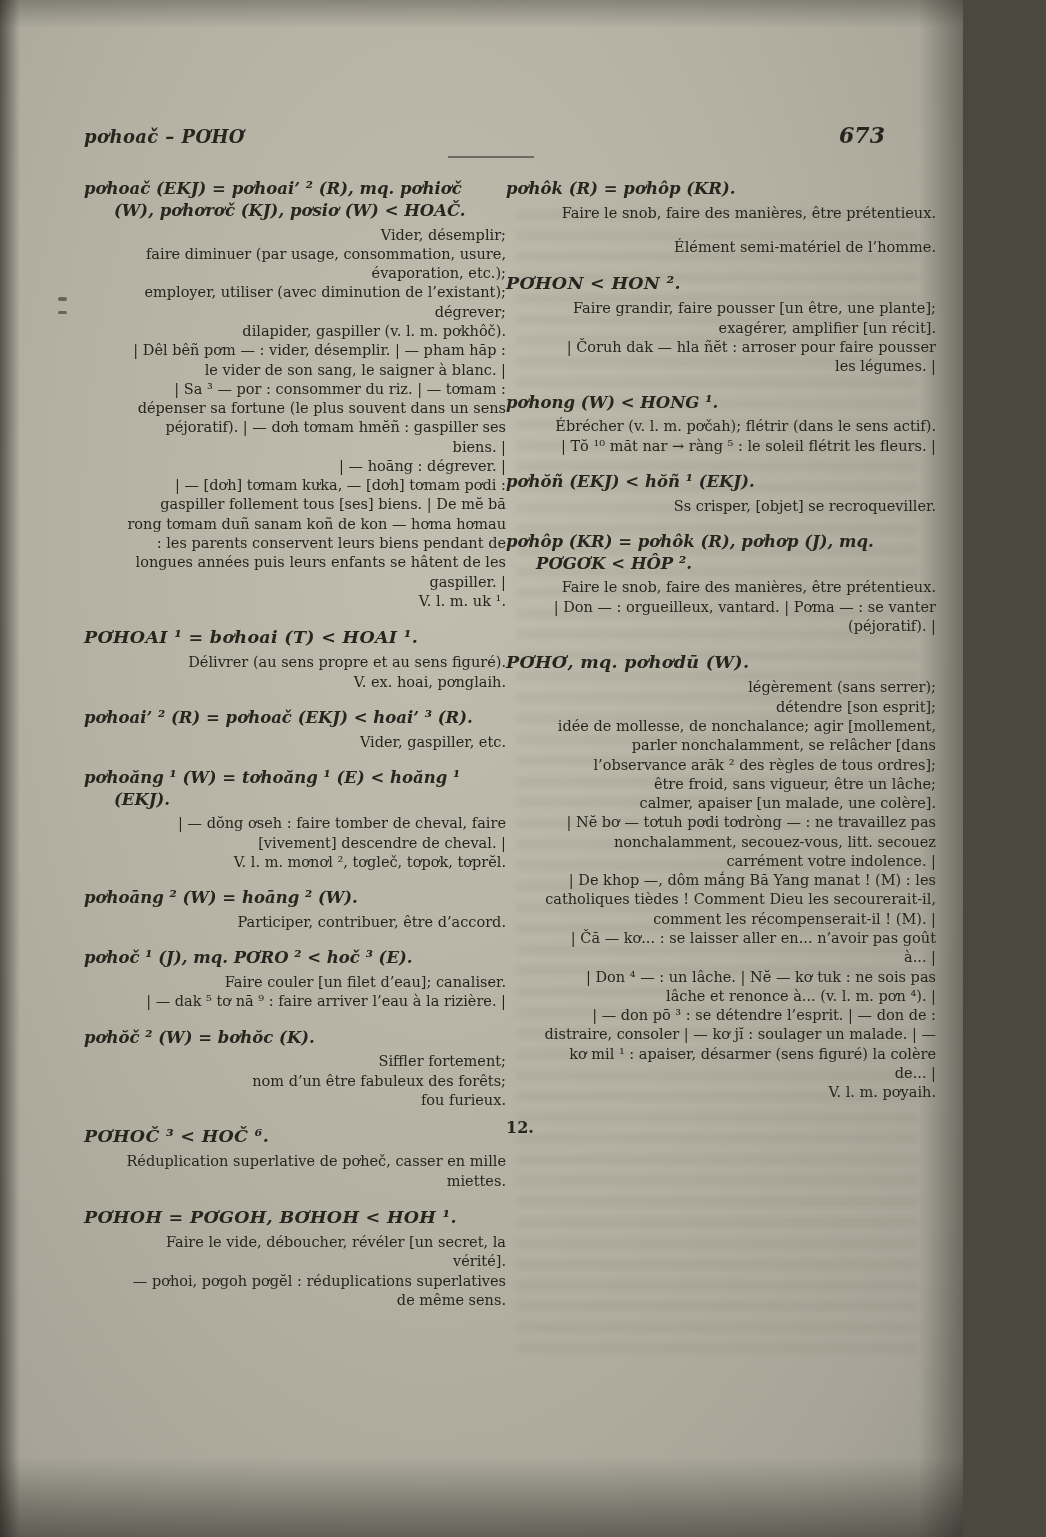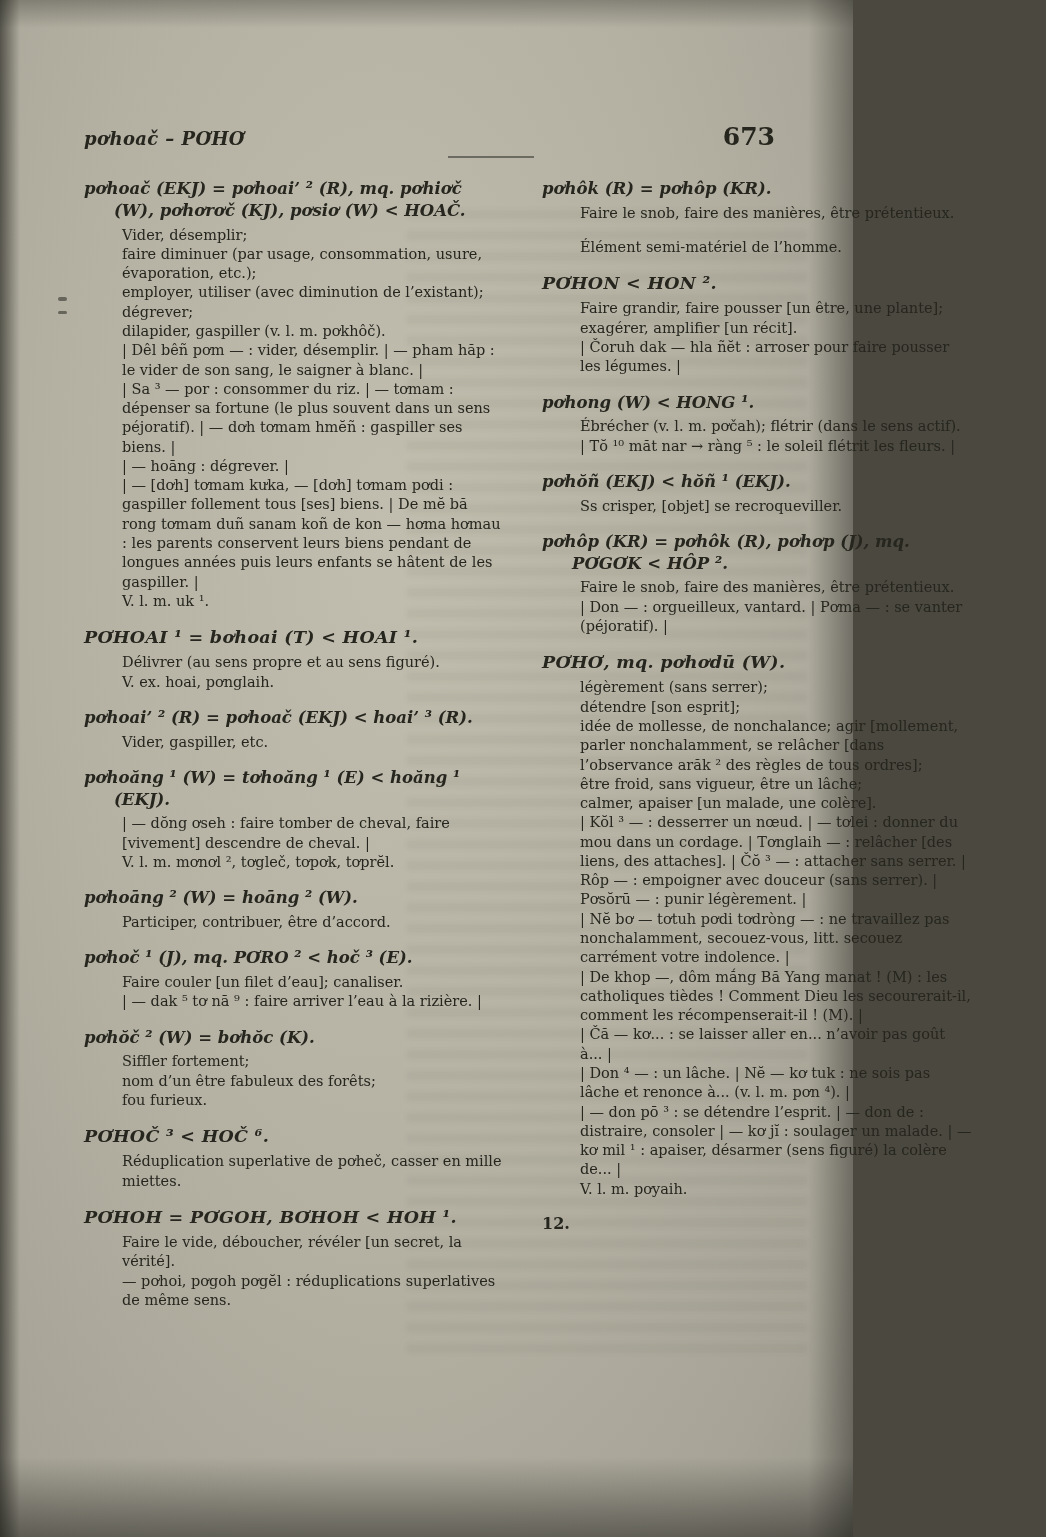--- a/index.html
+++ b/index.html
@@ -9,21 +9,21 @@
   html,body{margin:0;padding:0;}
   body{
     width:1046px;height:1537px;
     background:#4a483f;
     overflow:hidden;
     font-family:"DejaVu Serif","Liberation Serif",serif;
     color:var(--ink);
   }
   .scan{
     position:relative;
-    width:853px;height:1537px;
+    width:963px;height:1537px;
     background:
       linear-gradient(to right, rgba(25,25,20,0.60) 0px, rgba(25,25,20,0) 20px),
       linear-gradient(to left,  rgba(25,25,20,0.40) 0px, rgba(25,25,20,0) 45px),
       linear-gradient(to top,   rgba(25,25,20,0.50) 0px, rgba(25,25,20,0) 80px),
       linear-gradient(to bottom,rgba(25,25,20,0.30) 0px, rgba(25,25,20,0) 28px),
       radial-gradient(ellipse at 45% 35%, #c1beaf 0%, #b4b1a3 50%, #a7a497 84%, #98958a 100%);
   }
   .bleedthrough{
     position:absolute; right:46px; top:210px; width:400px; height:1150px;
     background:repeating-linear-gradient(to bottom, rgba(55,55,45,0.05) 0 9px, rgba(0,0,0,0) 9px 21px);
@@ -36,43 +36,43 @@
   }
   .edge-mark.m1{top:297px;} .edge-mark.m2{top:311px; height:3px;}
   .runhead{
     position:absolute; top:122px; left:84px; right:78px;
     display:flex; justify-content:space-between; align-items:baseline;
   }
   .runhead .title{
     font-style:italic; font-weight:600; font-size:18px; letter-spacing:0.4px;
   }
   .runhead .pagenum{
-    font-weight:bold; font-size:25px;
+    font-weight:bold; font-size:22px;font-style:italic;
   }
   .header-rule{
     position:absolute; top:156px; left:448px; width:86px; height:2px;
     background:rgba(45,45,38,0.55); filter:blur(0.4px);
   }
   .columns{
     position:absolute; top:178px; left:84px;
-    display:flex; gap:36px;
+    display:flex; 
   }
   .col{width:422px;}
   .col.right{width:430px;}
   .entry{margin-bottom:15px;}
   .entry .head{
     font-style:italic; font-weight:bold; font-size:16.5px; line-height:1.32;
     padding-left:30px; text-indent:-30px;
     margin-bottom:4px;
   }
   .entry.caps .head{font-size:17.5px; letter-spacing:0.3px;}
   .entry .body{padding-left:38px;}
   .entry .body p{
     margin:0; font-size:14.5px; line-height:1.33;
-    text-align:left;
+    text-align:right;
   }
   .footer-num{
     text-align:left; padding-right:64px; font-weight:bold; font-size:16px;
     margin-top:6px;
   }
 </style>
 </head>
 <body>
 
 <div class="scan">
@@ -199,21 +199,20 @@
           </div>
         </div>
         <div class="entry caps">
           <div class="head">PƠHƠ, mq. pơhơdū (W).</div>
           <div class="body">
             <p>légèrement (sans serrer);</p>
             <p>détendre [son esprit];</p>
             <p>idée de mollesse, de nonchalance; agir [mollement, parler nonchalamment, se relâcher [dans l’observance arăk ² des règles de tous ordres];</p>
             <p>être froid, sans vigueur, être un lâche;</p>
             <p>calmer, apaiser [un malade, une colère].</p>
-            <p>| Kŏl ³ — : desserrer un nœud. | — tơlei : donner du mou dans un cordage. | Tơnglaih — : relâcher [des liens, des attaches]. | Čŏ ³ — : attacher sans serrer. | Rôp — : empoigner avec douceur (sans serrer). | Pơsŏrū — : punir légèrement. |</p>
             <p>| Nĕ bơ — tơtuh pơdi tơdròng — : ne travaillez pas nonchalamment, secouez-vous, litt. secouez carrément votre indolence. |</p>
             <p>| De khop —, dôm mắng Bă Yang manat ! (M) : les catholiques tièdes ! Comment Dieu les secourerait-il, comment les récompenserait-il ! (M). |</p>
             <p>| Čă — kơ... : se laisser aller en... n’avoir pas goût à... |</p>
             <p>| Don ⁴ — : un lâche. | Nĕ — kơ tuk : ne sois pas lâche et renonce à... (v. l. m. pơn ⁴). |</p>
             <p>| — don pō ³ : se détendre l’esprit. | — don de : distraire, consoler | — kơ jĭ : soulager un malade. | — kơ mil ¹ : apaiser, désarmer (sens figuré) la colère de... |</p>
             <p>V. l. m. pơyaih.</p>
           </div>
         </div>
         <div class="footer-num">12.</div>
       </div>

